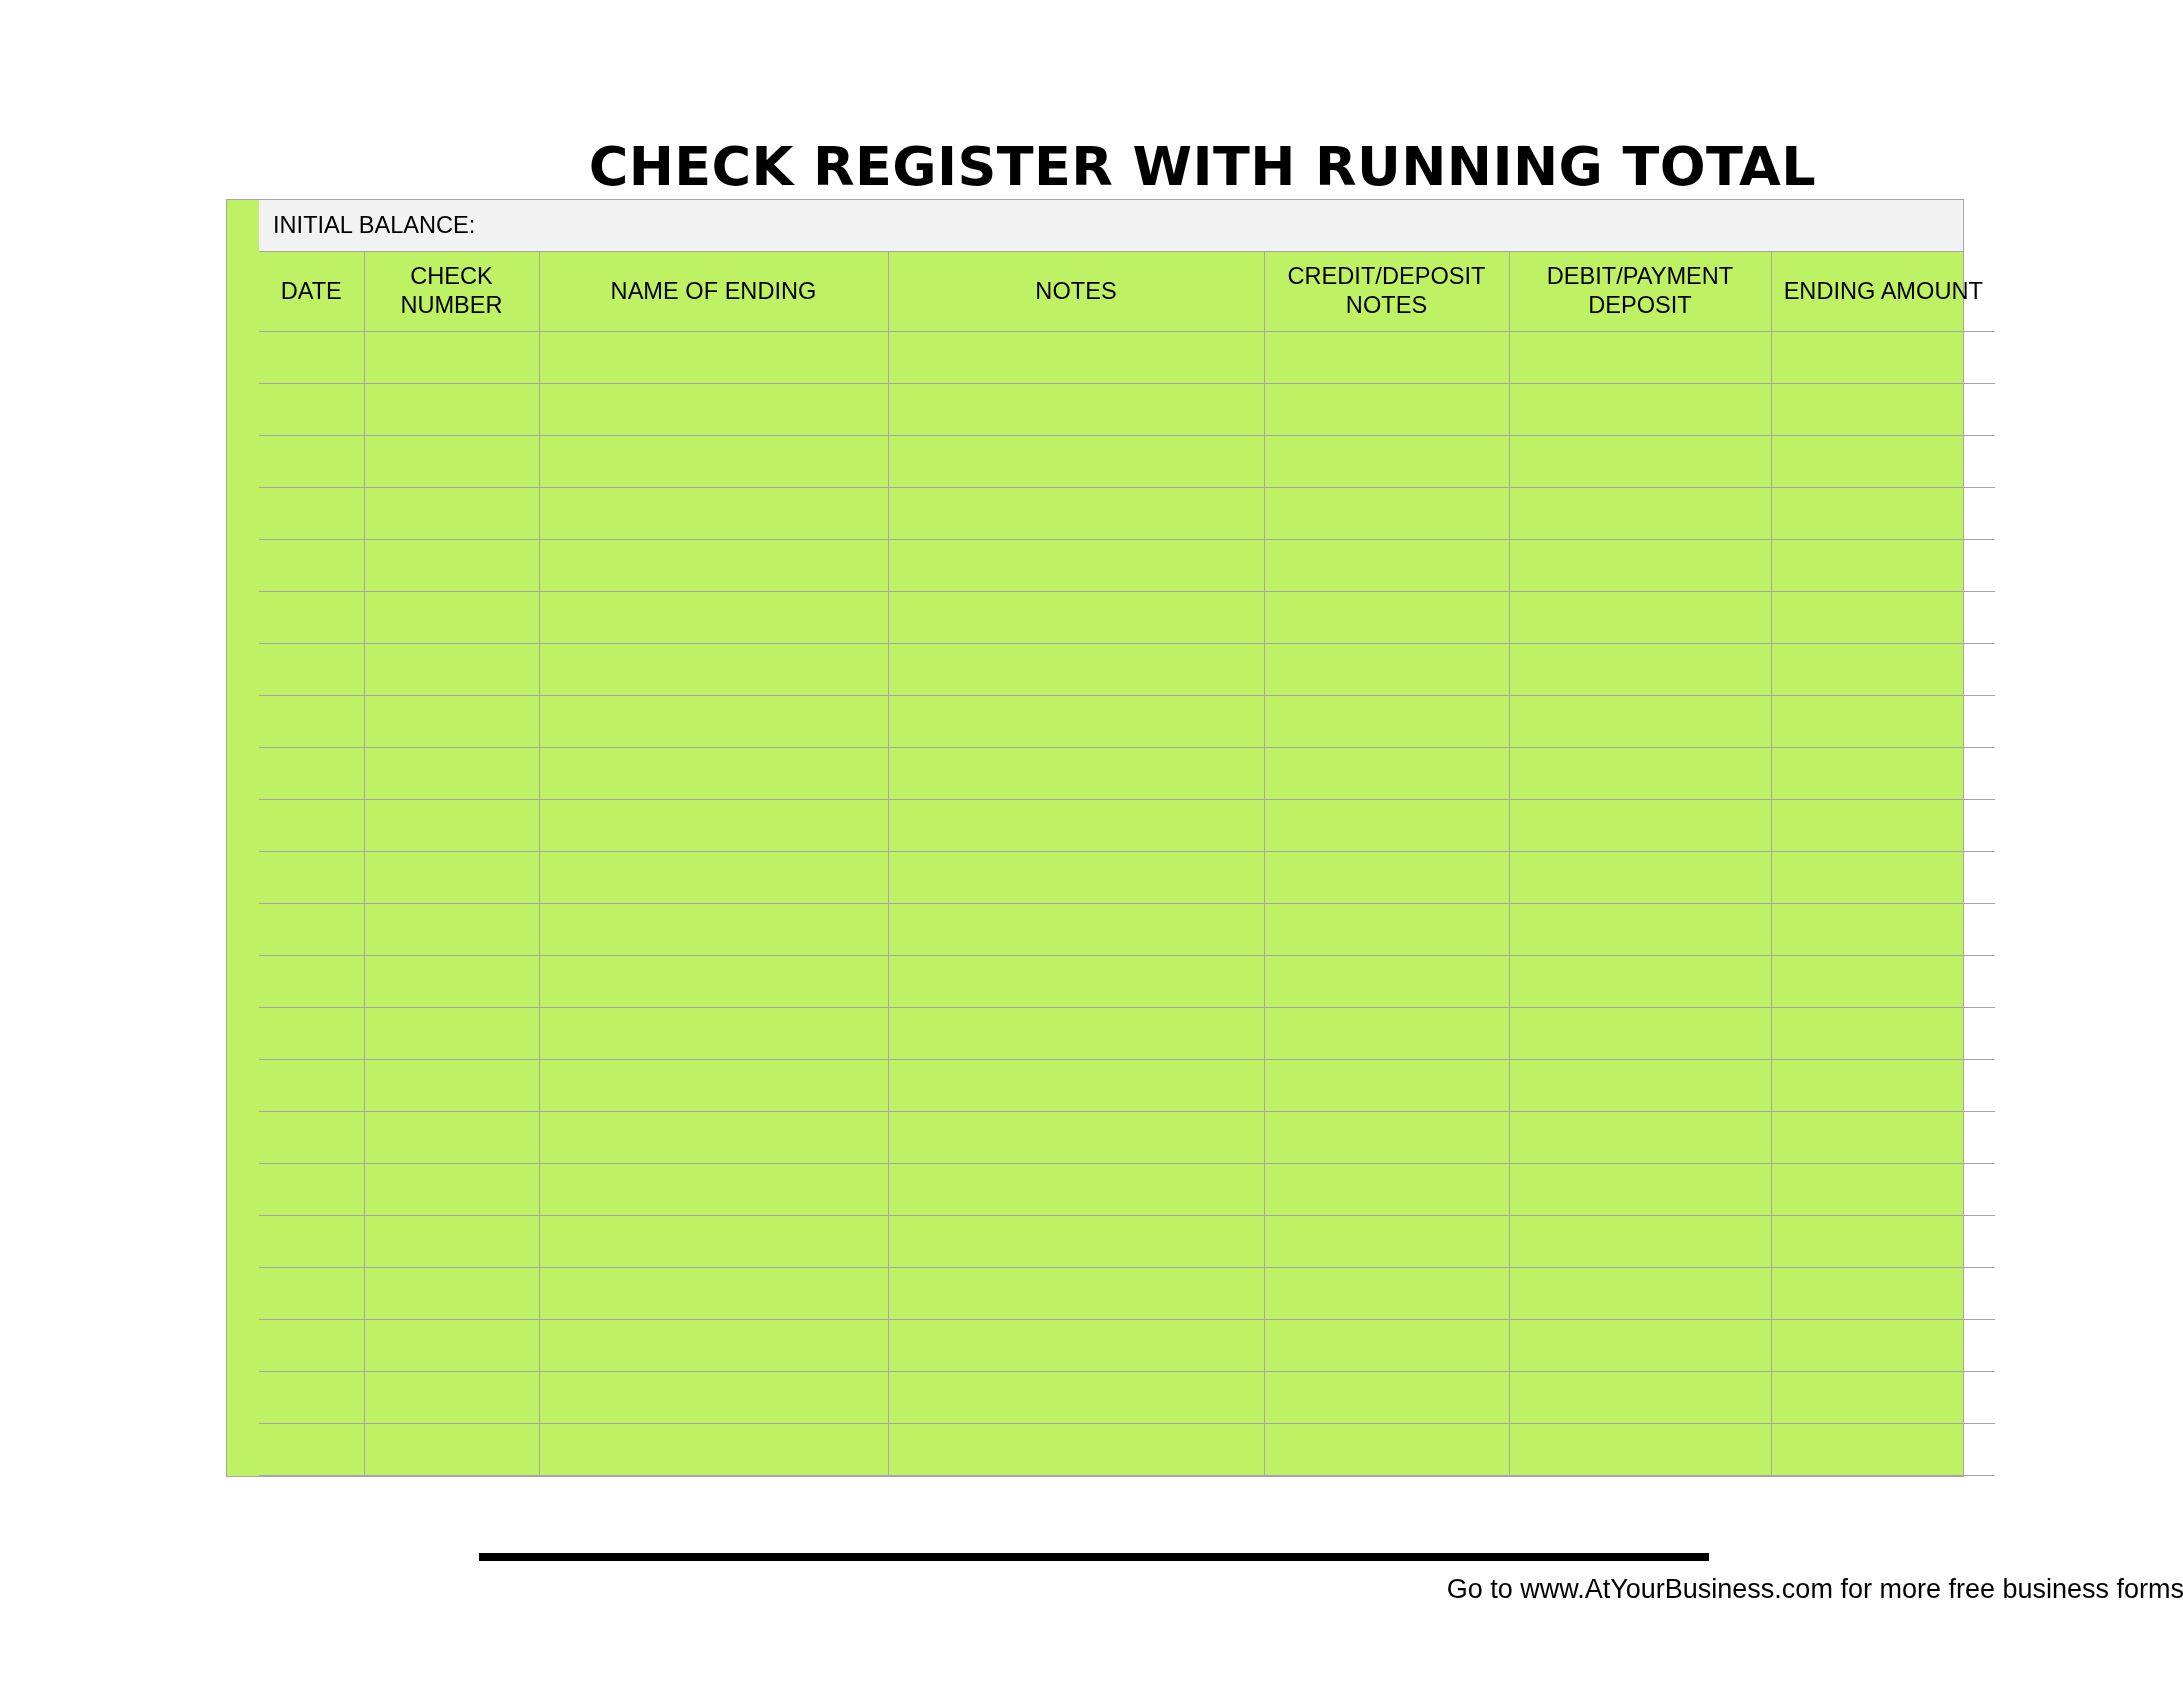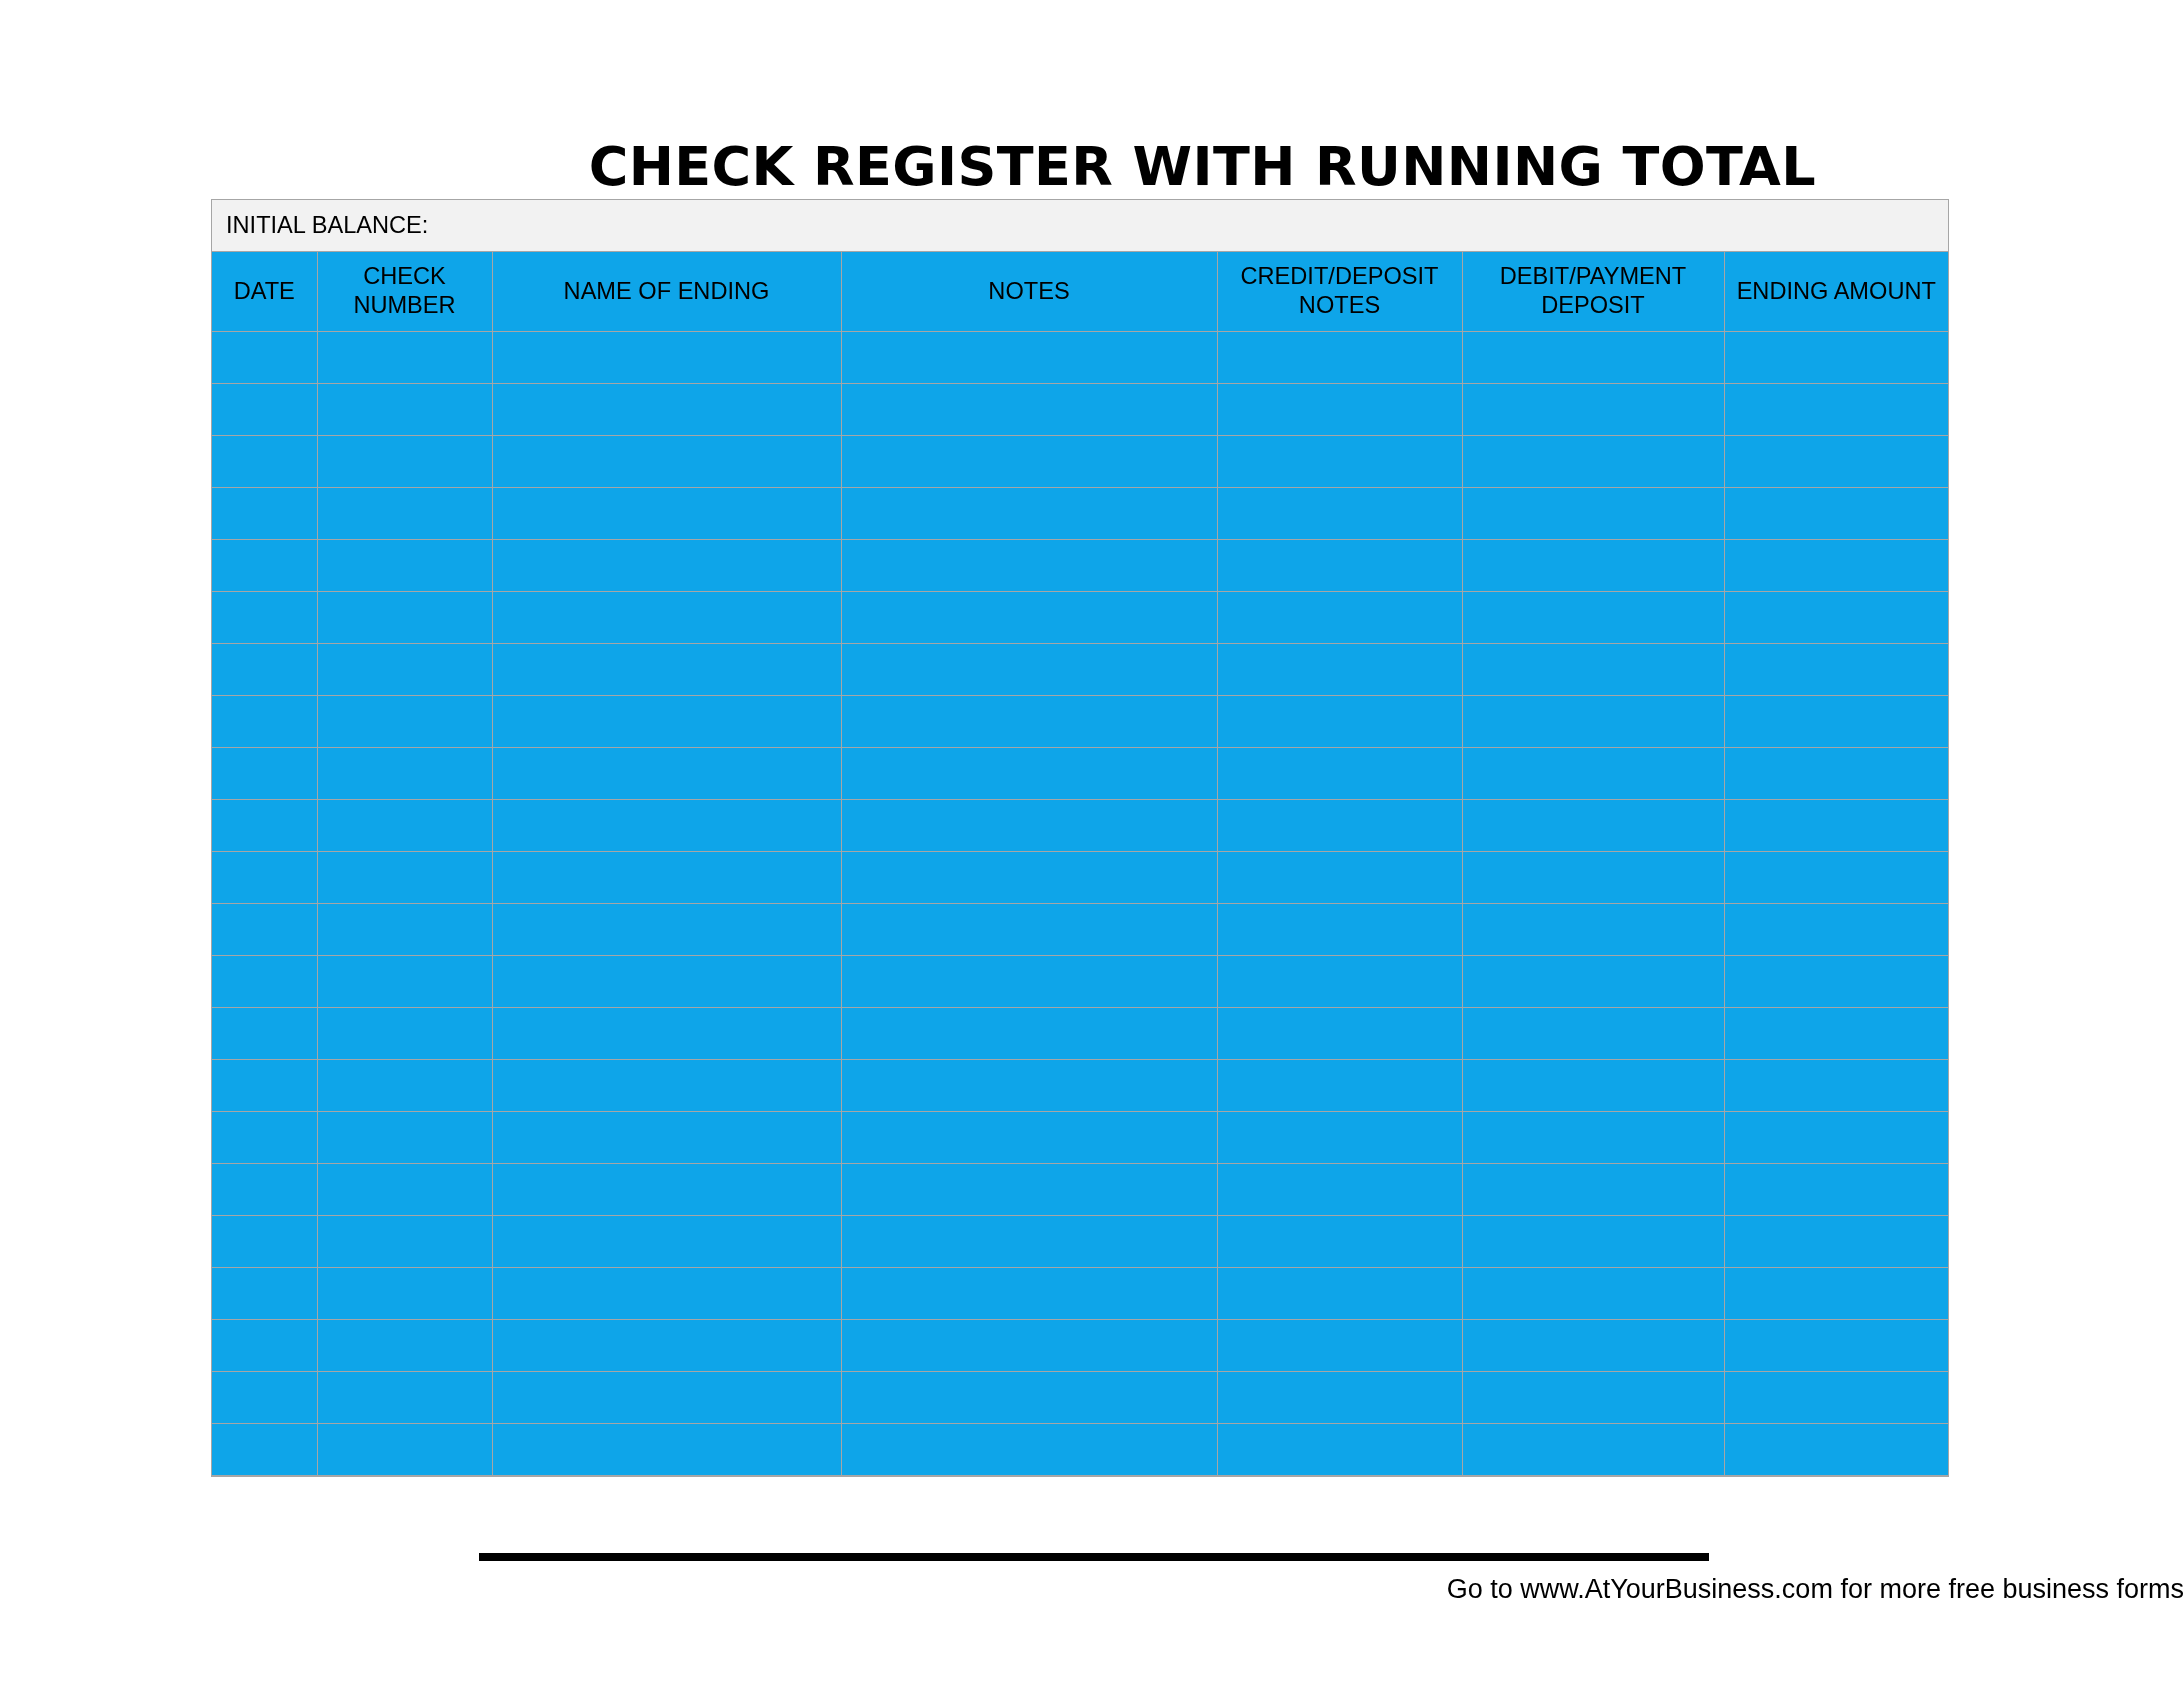--- a/index.html
+++ b/index.html
@@ -33,26 +33,27 @@
     font-weight: bold;
     letter-spacing: 0.4px;
     line-height: 1.1;
     font-family: "DejaVu Sans", sans-serif;
     margin-top: 44px;
   }
 
   
   .register {
     position: absolute;
-    left: 211px;
+    left: 226px;
     top: 199px;
     width: 1738px;
     border: 1.7px solid #a6a6a6;
     box-sizing: border-box;
-    background: #0ea5e9;
+    background: #bef264;
+    padding-left: 32px;
   }
 
   
   .initial-balance-row {
     display: flex;
     align-items: center;
     height: 52px;
     background: #f2f2f2;
     border-bottom: 1.7px solid #a6a6a6;
     box-sizing: border-box;

